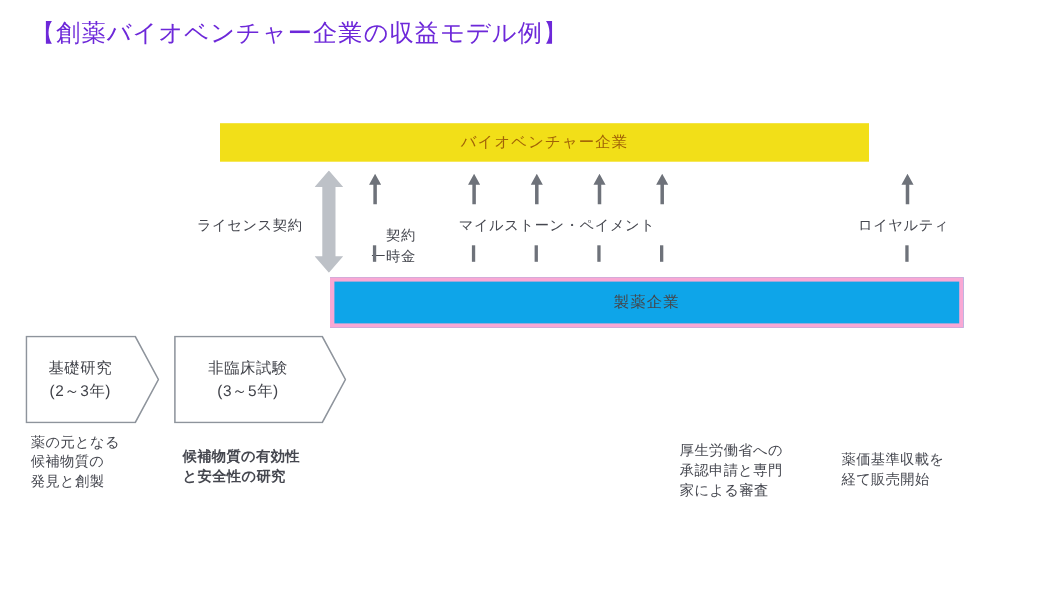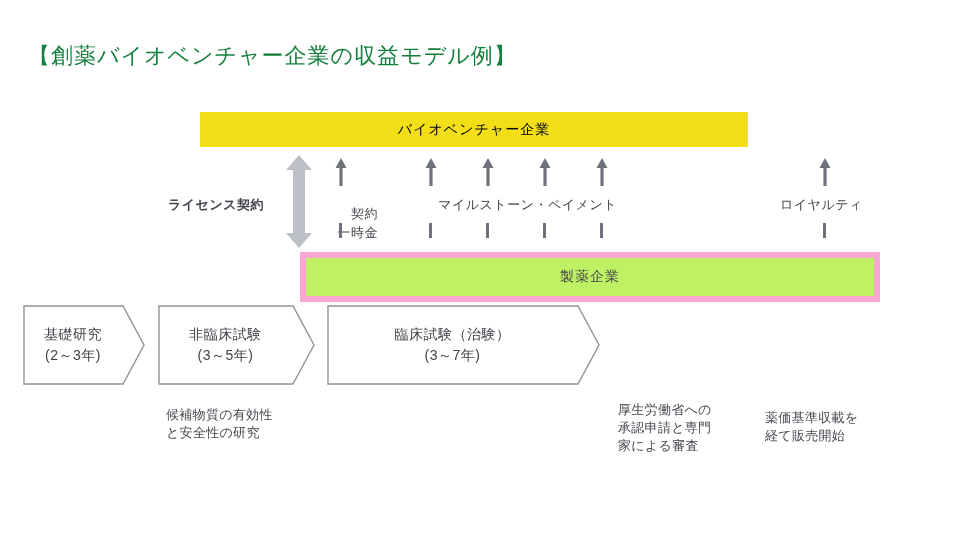--- a/index.html
+++ b/index.html
@@ -1,38 +1,38 @@
 <!DOCTYPE html>
 <html lang="ja"><head>
 <meta charset="utf-8">
 <style>
   html,body{margin:0;padding:0;background:#ffffff;}
   body{font-family:"Liberation Sans","DejaVu Sans",sans-serif;}
   .stage{position:relative;width:953px;height:542px;background:#ffffff;overflow:hidden;}
-  .title{position:absolute;left:28px;top:15px;font-size:22px;letter-spacing:1px;color:#15803d;font-weight:500;margin-top:26px;}
-  .banner{position:absolute;left:200px;top:112px;width:548px;height:35px;background:#F2DF18;
-          display:flex;align-items:center;justify-content:center;font-size:14px;color:#000000;letter-spacing:1px;}
-  .pharma-box{position:absolute;left:300px;top:252px;width:568px;height:38px;background:#bef264;
-          border:6px solid #f9a8d4;display:flex;align-items:center;justify-content:center;
+  .title{position:absolute;left:28px;top:15px;font-size:22px;letter-spacing:1px;color:#6d28d9;font-weight:500;}
+  .banner{position:absolute;left:200px;top:112px;width:590px;height:35px;background:#F2DF18;
+          display:flex;align-items:center;justify-content:center;font-size:14px;color:#a16207;letter-spacing:1px;}
+  .pharma-box{position:absolute;left:300px;top:252px;width:568px;height:38px;background:#0ea5e9;
+          border:4px solid #f9a8d4;display:flex;align-items:center;justify-content:center;
           font-size:14px;color:#45464a;letter-spacing:1px;}
   .lbl{position:absolute;font-size:13px;color:#45474f;letter-spacing:0.5px;white-space:pre-line;}
-  .lbl-license{left:168px;top:196px;width:118px;text-align:left;font-weight:bold;}
+  .lbl-license{left:168px;top:196px;width:118px;text-align:center;}
   .lbl-upfront{left:306px;top:192px;width:72px;text-align:right;line-height:19px;margin-top:12px;}
-  .lbl-milestone{left:417px;top:196px;width:200px;text-align:right;}
+  .lbl-milestone{left:417px;top:196px;width:200px;text-align:left;}
   .lbl-royalty{left:780px;top:196px;width:90px;text-align:left;}
   .up-arrow{position:absolute;top:158px;width:12px;height:28px;}
   .dash{position:absolute;top:223px;width:3px;height:15px;background:#6e727a;}
   .dbl-arrow{position:absolute;left:286px;top:155px;width:26px;height:93px;}
   .chevron{position:absolute;top:305px;height:80px;}
   .chevron svg{position:absolute;left:0;top:0;}
   .chevron-label{position:absolute;left:0;top:0;bottom:0;display:flex;align-items:center;justify-content:center;
           text-align:center;white-space:pre-line;font-size:14px;line-height:21px;color:#404249;letter-spacing:0.5px;}
   .note{position:absolute;font-size:13px;line-height:18px;color:#45474f;white-space:pre-line;letter-spacing:0.3px;}
   .note-1{left:28px;top:393px;width:130px;}
-  .note-2{left:166px;top:406px;width:160px;}
+  .note-2{left:166px;top:406px;width:160px;font-weight:bold;}
   .note-3{left:325px;top:396px;width:295px;}
   .note-4{left:618px;top:401px;width:150px;}
   .note-5{left:765px;top:409px;width:150px;}
 </style>
 </head>
 <body>
 
 <div class="stage">
 
   <div class="title">【創薬バイオベンチャー企業の収益モデル例】</div>
@@ -86,30 +86,26 @@
   </div>
 
   <div class="chevron" style="left:158px;width:157px">
     <svg width="157" height="80" viewBox="0 0 157 80">
       <polygon points="1,1 135,1 156,40 135,79 1,79" fill="#ffffff" stroke="#8e949c" stroke-width="1.4"></polygon>
     </svg>
     <div class="chevron-label" style="right:22px">非臨床試験
 (3～5年)</div>
   </div>
 
-  <div class="chevron" style="left:327px;width:273px">
-    <svg width="273" height="80" viewBox="0 0 273 80">
-      <polygon points="1,1 251,1 272,40 251,79 1,79" fill="#ffffff" stroke="#8e949c" stroke-width="1.4"></polygon>
-    </svg>
-    <div class="chevron-label" style="right:22px">臨床試験（治験）
-(3～7年)</div>
-  </div>
 
 
 
+  <div class="note note-1">薬の元となる
+候補物質の
+発見と創製</div>
   <div class="note note-2">候補物質の有効性
 と安全性の研究</div>
   <div class="note note-5">薬価基準収載を
 経て販売開始</div>
   <div class="note note-4">厚生労働省への
 承認申請と専門
 家による審査</div>
 
 </div>
 

